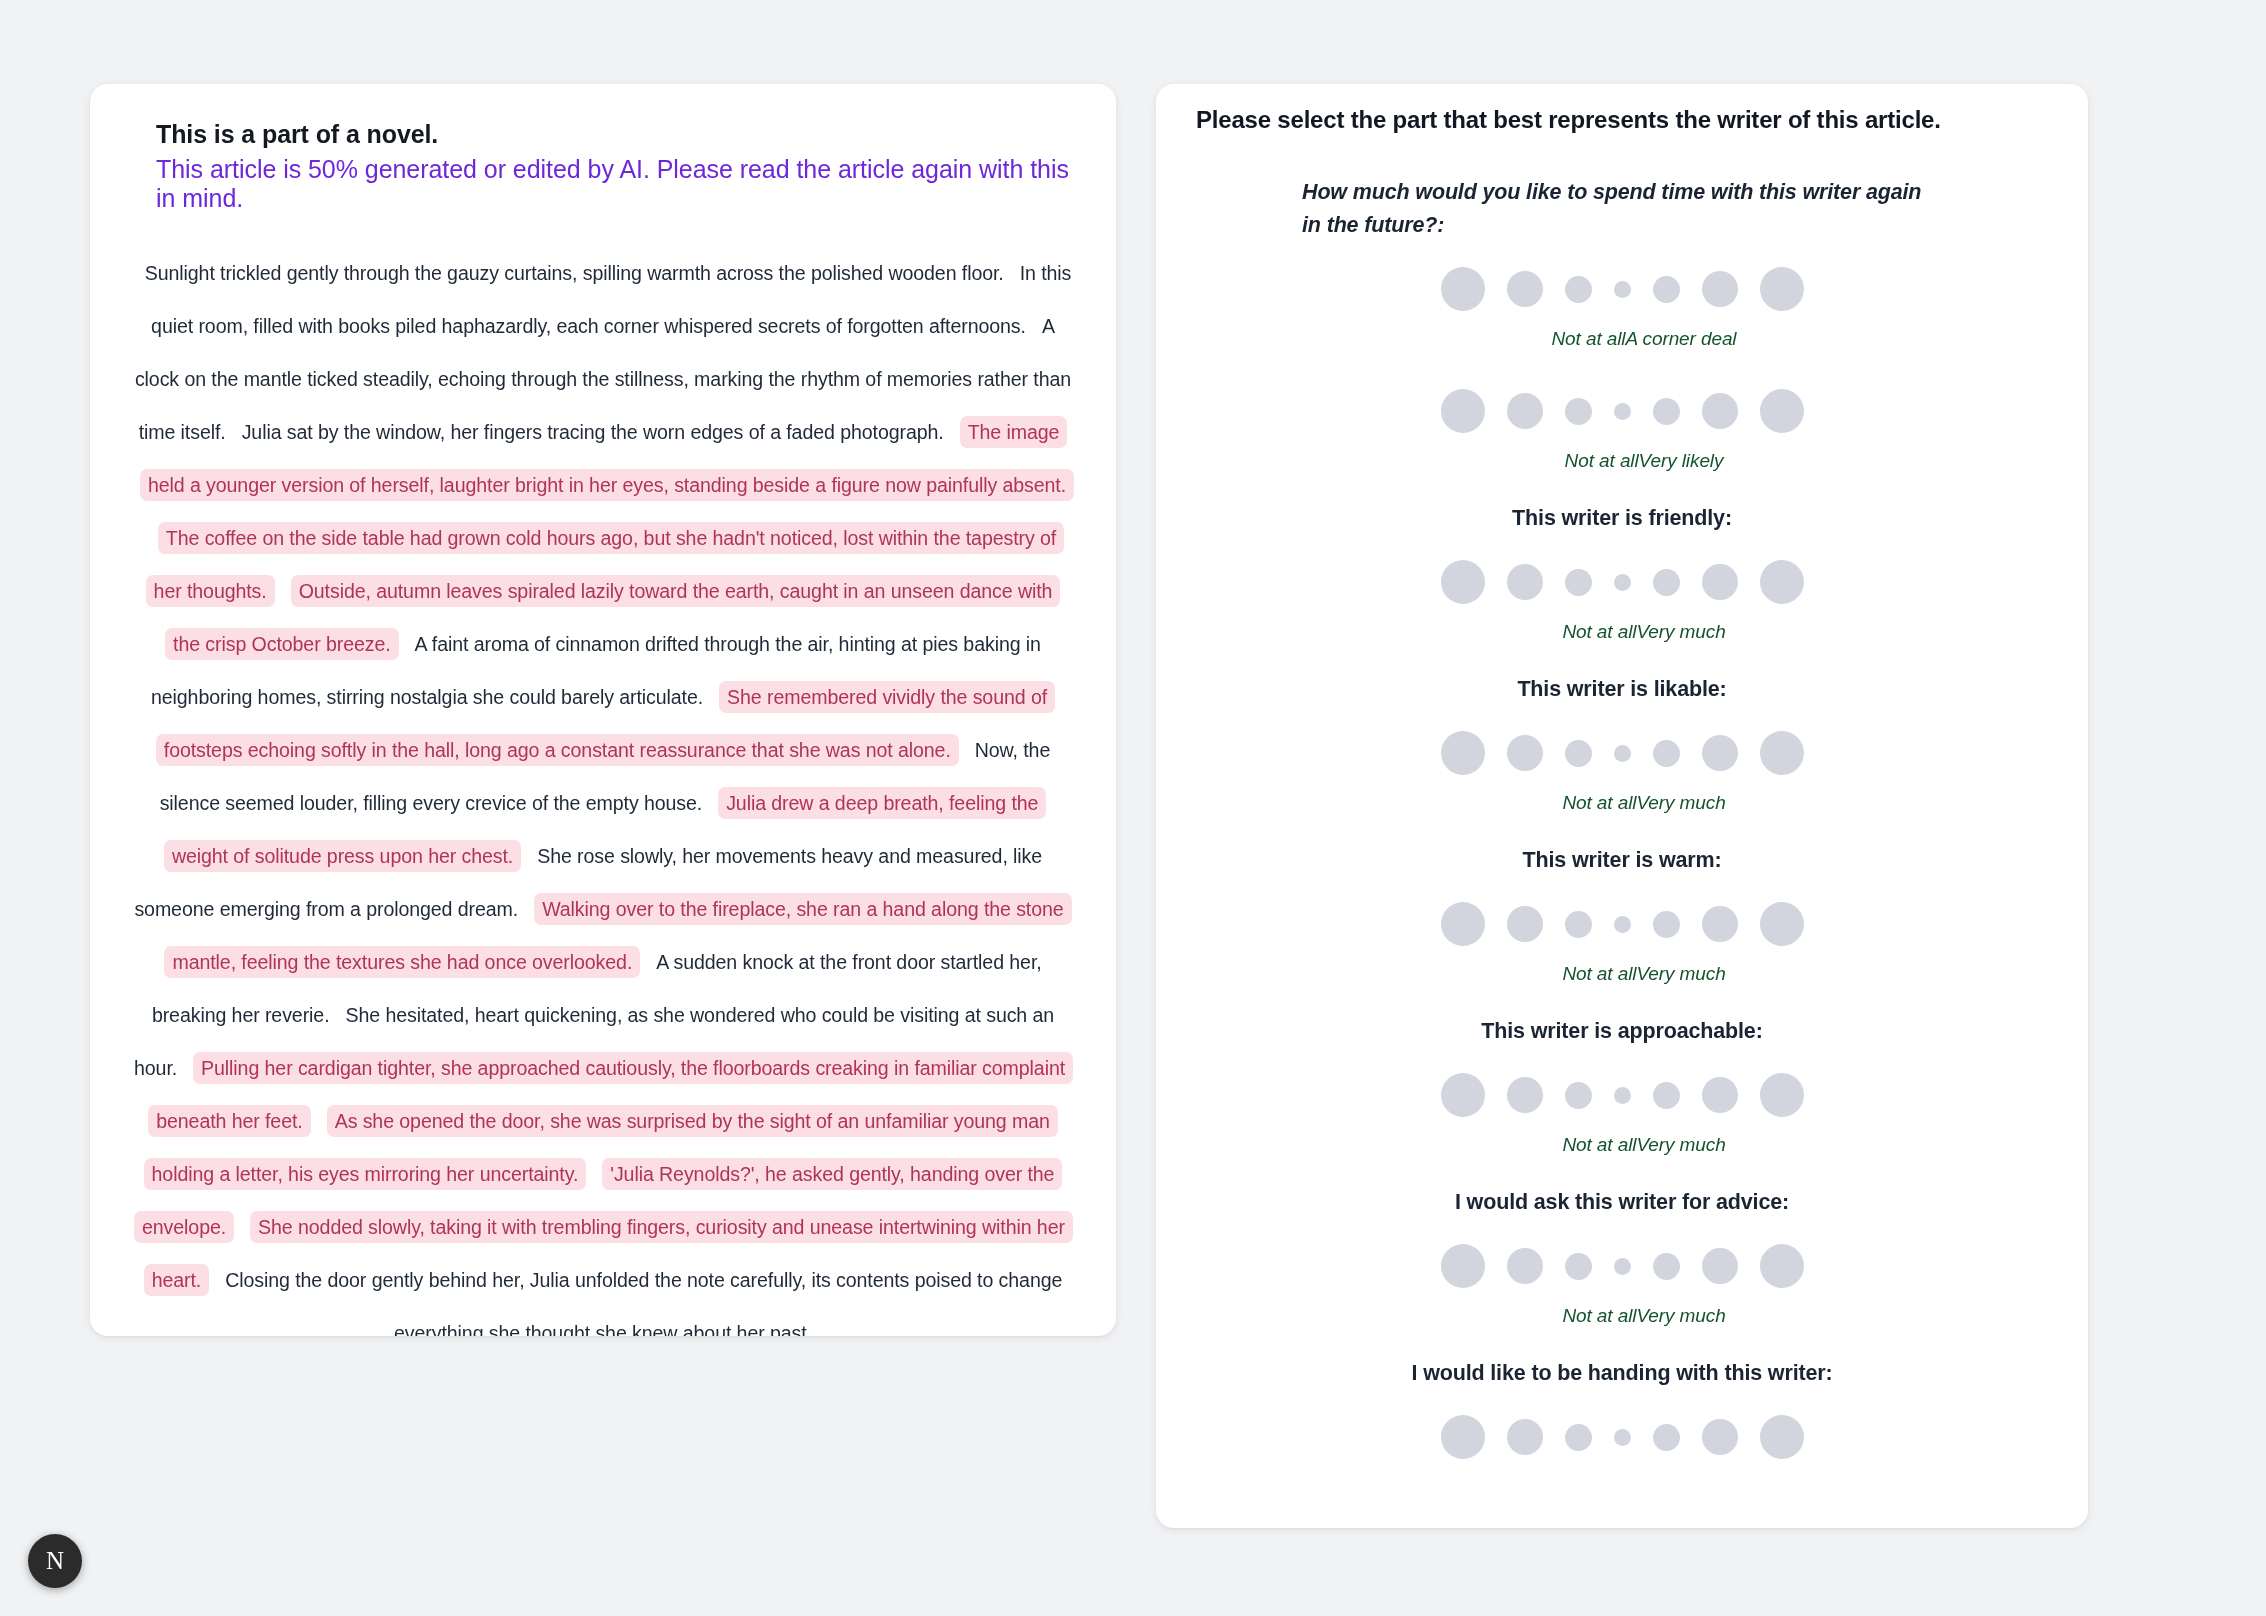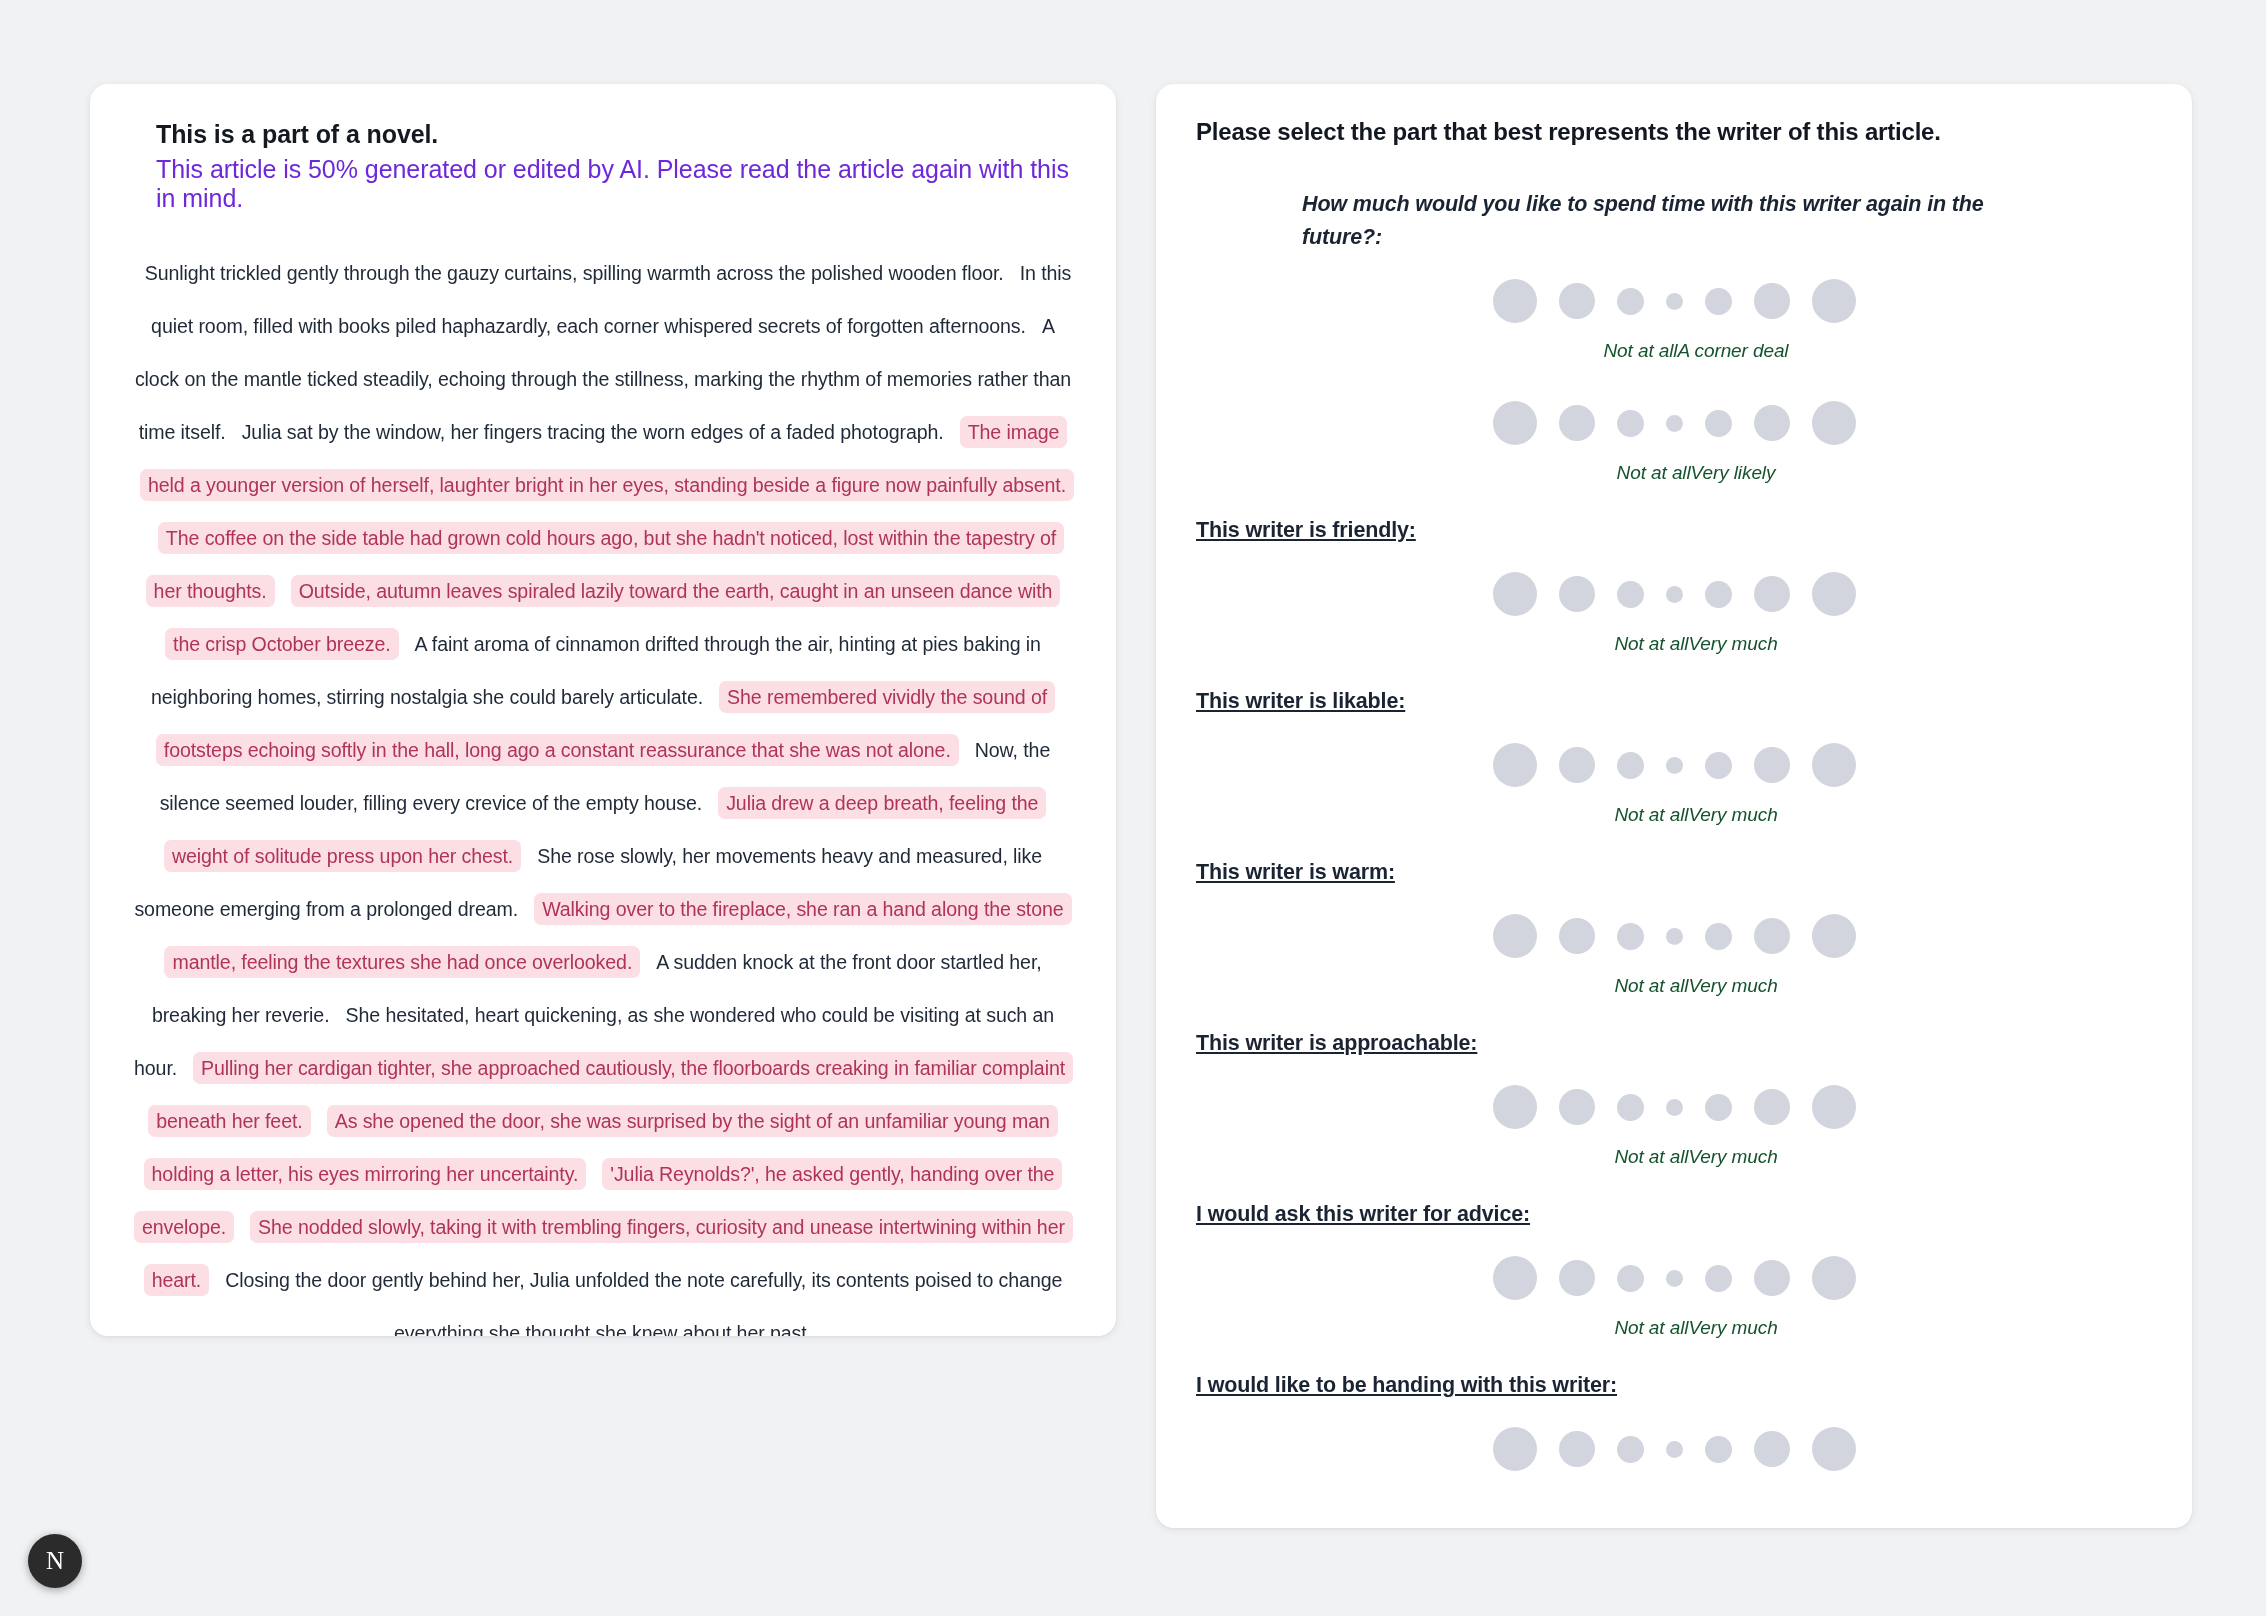--- a/index.html
+++ b/index.html
@@ -33,23 +33,23 @@
   }
 
   .article-card {
     width: 1026px;
     height: 1252px;
     padding: 36px 44px 40px 44px;
     overflow: hidden;
   }
 
   .survey-card {
-    width: 1036px;
+    width: 932px;
     height: 1444px;
-    padding: 34px 40px 0 40px;
+    padding: 22px 40px 0 40px;
     overflow: hidden;
   }
 
   
   .article-title {
     font-size: 25px;
     font-weight: bold;
     color: #14181f;
     margin: 0 0 6px 22px;
     letter-spacing: -0.1px;
@@ -108,22 +108,21 @@
     letter-spacing: -0.15px;
     margin: 0 0 16px 0;
   }
   .q-label.wrap {
     text-align: left;
     padding-left: 106px;
     padding-right: 120px;
     font-style: italic;
   }
   .q-label.center {
-    text-align: left;
-    text-decoration: underline;
+    text-align: center;
   }
 
   .scale-row {
     display: flex;
     justify-content: center;
     align-items: center;
     gap: 22px;
     height: 62px;
   }
   .radio {

